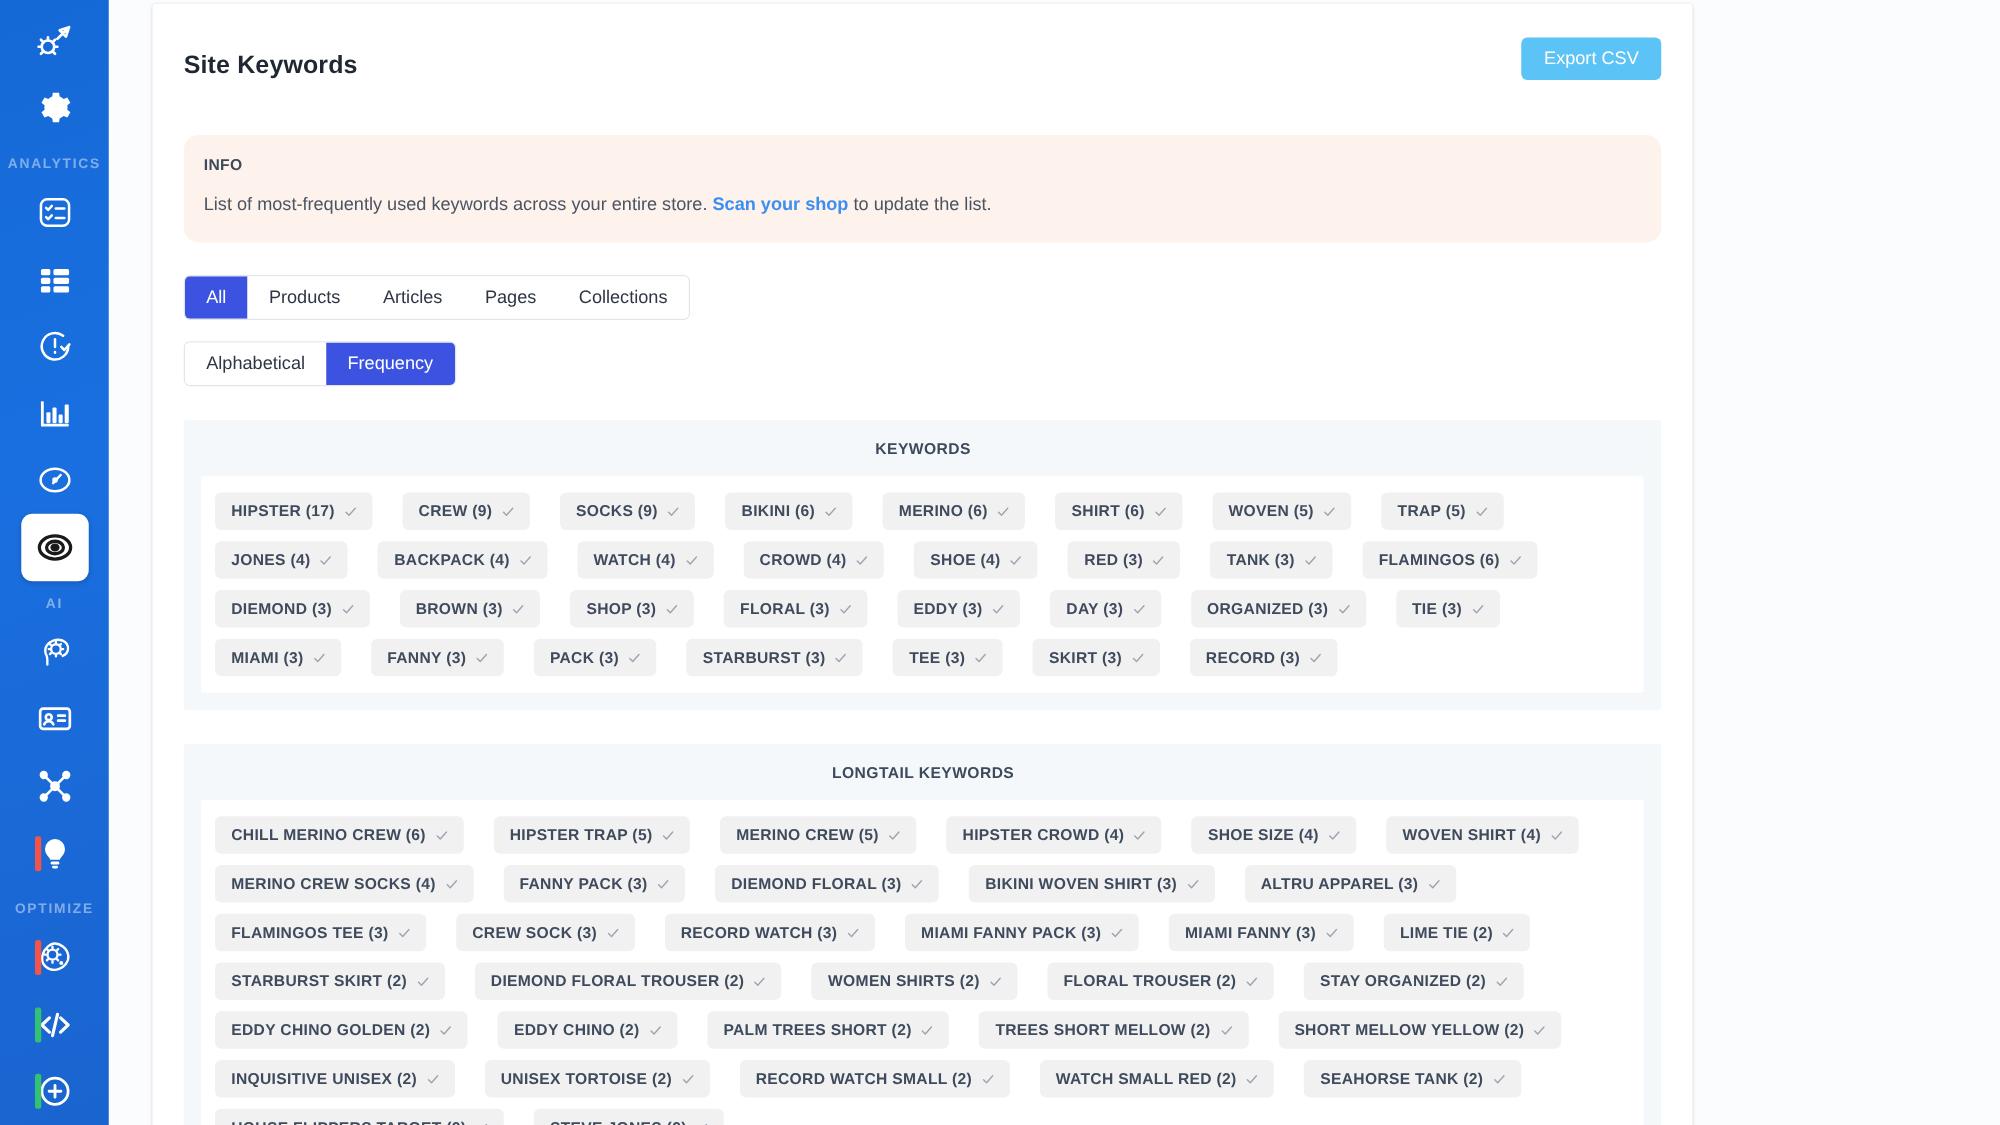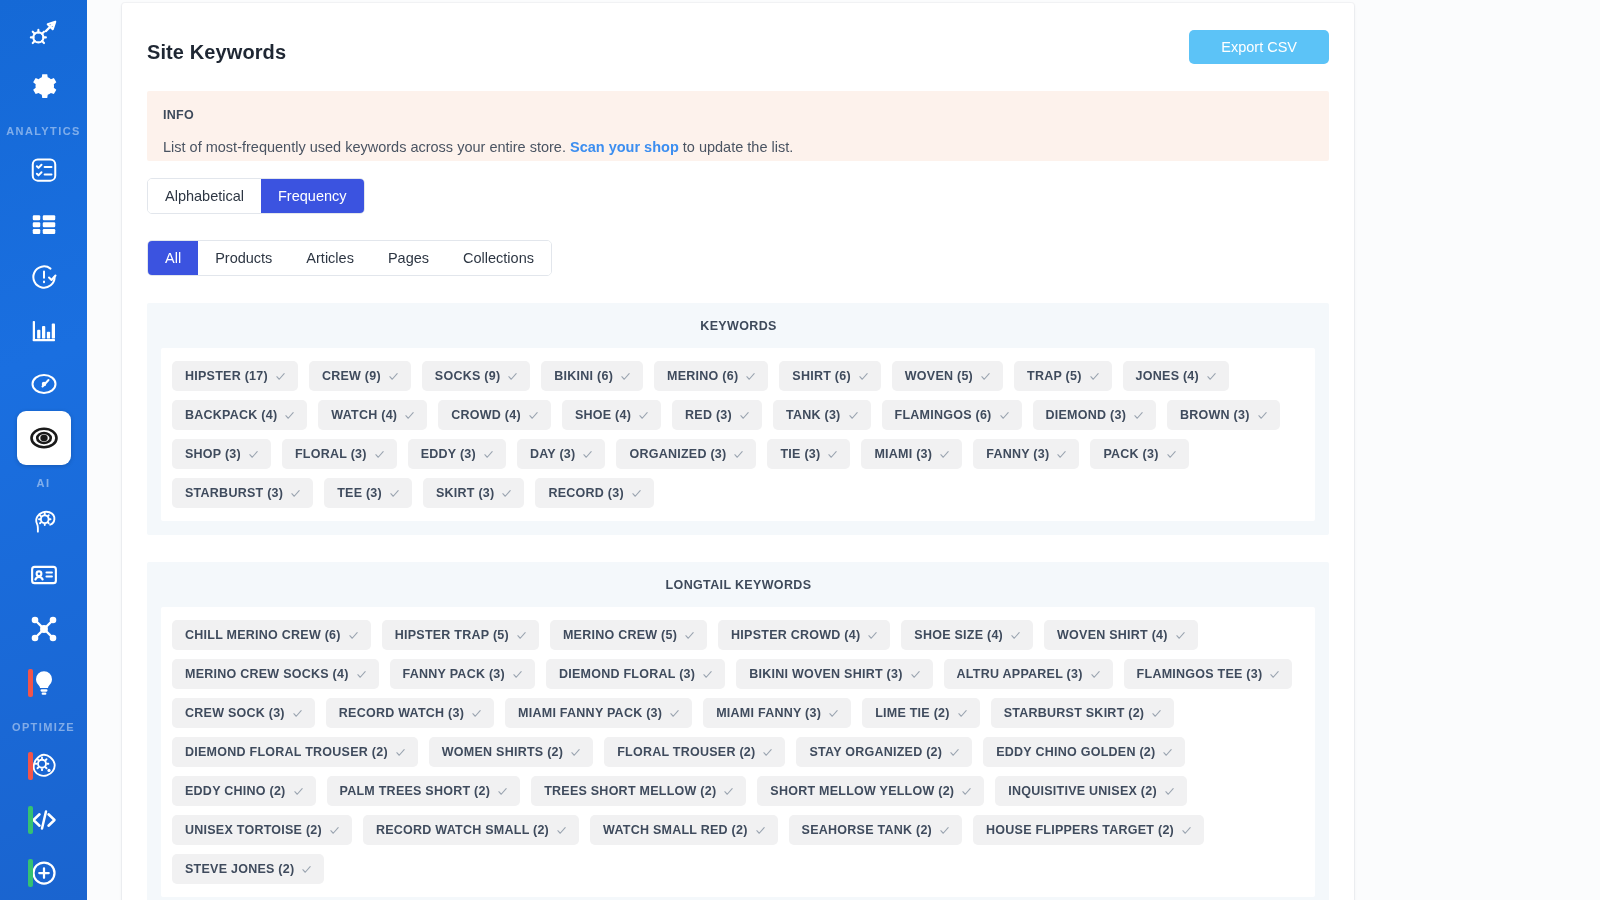--- a/index.html
+++ b/index.html
@@ -58,26 +58,26 @@
     border-radius: 3px;
     box-shadow: 0 1px 3px rgba(16,34,63,.10), 0 0 0 1px rgba(16,34,63,.03);
     padding: 27px 25px 20px 25px;
   }
 
   .card-head { display: flex; align-items: flex-end; justify-content: space-between; }
   .page-title { font-size: 20px; font-weight: 700; color: #1f2733; letter-spacing: .1px; padding-top: 4px; }
   .export-btn {
     background: #5cc3f7; color: #ffffff; border: none; border-radius: 5px;
     font-size: 14.5px; font-family: "Liberation Sans", sans-serif;
-    padding: 9px 32px; cursor: pointer; white-space: nowrap;
+    padding: 9px 18px; cursor: pointer; white-space: nowrap;
   }
 
   .info-box {
-    margin-top: 27px; background: #fdf2ec;
-    padding: 17px 16px 4px 16px; border-radius: 2px;
+    margin-top: 44px; background: #fdf2ec;
+    padding: 17px 16px 20px 16px; border-radius: 12px;
   }
   .info-label { font-size: 12.5px; font-weight: 700; color: #3e4a5b; letter-spacing: .3px; }
   .info-text { margin-top: 15px; font-size: 14.5px; color: #4a5462; line-height: 1.4; }
   .info-text a { color: #3c8ef0; text-decoration: none; font-weight: bold; }
 
   
   .seg {
     display: inline-flex; margin-top: 26px;
     border: 1px solid #e2e6ec; border-radius: 5px; overflow: hidden;
     background: #ffffff;
@@ -87,21 +87,21 @@
     background: #ffffff; cursor: pointer; white-space: nowrap;
     border: none; font-family: "Liberation Sans", sans-serif;
   }
   .seg-item.on { background: #3b53e0; color: #ffffff; }
   .seg.sort { margin-top: 17px; }
 
   
   .kw-section { margin-top: 27px; background: #f4f8fb; padding: 16px 14px 14px 14px; border-radius: 2px; }
   .kw-title { font-size: 12.5px; font-weight: 700; color: #3e4a5b; letter-spacing: .35px; margin-bottom: 15px; padding-left: 1px; text-align: center; }
   .kw-body { background: #ffffff; padding: 13px 11px 13px 11px; border-radius: 2px; }
-  .pill-row { display: flex; flex-wrap: wrap; gap: 9px 11px; }
+  .pill-row { display: flex; flex-wrap: wrap; gap: 9px 24px; }
   .pill {
     background: #f1f1f2; border-radius: 5px;
     padding: 8px 12px 8px 13px;
     display: inline-flex; align-items: center; gap: 7px;
     font-size: 12.5px; font-weight: 700; letter-spacing: .25px;
     color: #3f4b5d; white-space: nowrap; cursor: pointer;
   }
   .pill .check { display: inline-block; width: 11px; height: 11px; }
   .pill .check svg { width: 11px; height: 11px; display: block; }
 </style>
@@ -290,31 +290,31 @@
         <button class="export-btn">Export CSV</button>
       </div>
 
       <div class="info-box">
         <div class="info-label">INFO</div>
         <div class="info-text">
           <span>List of most-frequently used keywords across your entire store. </span><a href="#">Scan your shop</a><span> to update the list.</span>
         </div>
       </div>
 
-      <div><div class="seg sort" id="sort-tabs">
-            <button class="seg-item">Alphabetical</button>
-            <button class="seg-item on">Frequency</button>
-          </div></div>
       <div><div class="seg" id="type-tabs">
             <button class="seg-item on">All</button>
             <button class="seg-item">Products</button>
             <button class="seg-item">Articles</button>
             <button class="seg-item">Pages</button>
             <button class="seg-item">Collections</button>
           </div></div>
+      <div><div class="seg sort" id="sort-tabs">
+            <button class="seg-item">Alphabetical</button>
+            <button class="seg-item on">Frequency</button>
+          </div></div>
 
       <section class="kw-section">
         <div class="kw-title">KEYWORDS</div>
         <div class="kw-body">
           <div class="pill-row" id="keyword-pills">
               <div class="pill">
                 <span>HIPSTER (17)</span>
                 <span class="check">
                   <svg viewBox="0 0 24 24" fill="none" stroke="#9aa4b0" stroke-width="2.4" stroke-linecap="round" stroke-linejoin="round">
                     <path d="M4 12.5l5.2 5.5L20 5.8"></path>

